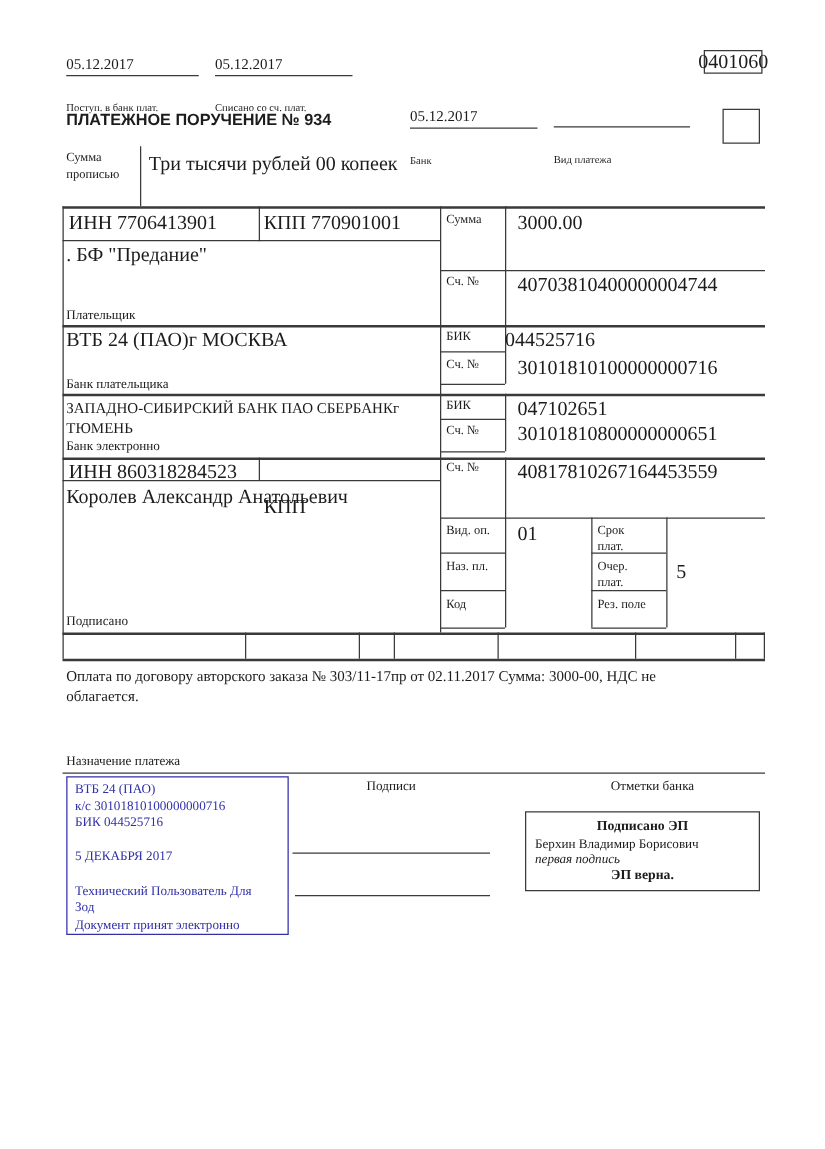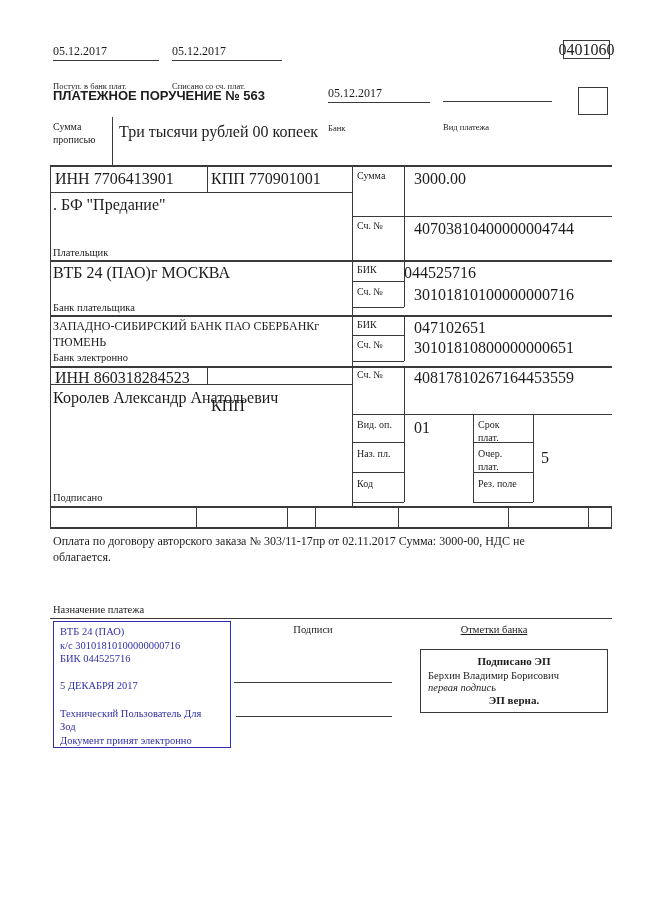--- a/index.html
+++ b/index.html
@@ -46,21 +46,21 @@
   <div class="abs datefield" style="left:53px;top:44px;width:106px;">
     <div class="val">05.12.2017</div>
     <div class="cap">Поступ. в банк плат.</div>
   </div>
   <div class="abs datefield" style="left:172px;top:44px;width:110px;">
     <div class="val">05.12.2017</div>
     <div class="cap">Списано со сч. плат.</div>
   </div>
   <div class="abs codebox" style="left:563px;top:40px;width:45px;height:17px;">0401060</div>
 
-  <div class="abs title" style="left:53px;top:88px;">ПЛАТЕЖНОЕ ПОРУЧЕНИЕ № 563</div>
+  <div class="abs title" style="left:53px;top:88px;">ПЛАТЕЖНОЕ ПОРУЧЕНИЕ № 934</div>
 
   <div class="abs datefield" style="left:328px;top:86px;width:102px;">
     <div class="val">05.12.2017</div>
     <div class="cap">Банк</div>
   </div>
   <div class="abs datefield" style="left:443px;top:86px;width:109px;">
     <div class="val"></div>
     <div class="cap">Вид платежа</div>
   </div>
   <div class="abs emptybox" style="left:578px;top:87px;width:28px;height:26px;"></div>
@@ -159,21 +159,21 @@
 5 ДЕКАБРЯ 2017
 
 Технический Пользователь Для
 Зод
 Документ принят электронно</div>
 
   <div class="abs lbl center" style="left:234px;top:624px;width:158px;">Подписи</div>
   <div class="hl" style="left:234px;top:682px;width:158px;"></div>
   <div class="hl" style="left:236px;top:716px;width:156px;"></div>
 
-  <div class="abs lbl center" style="left:400px;top:624px;width:188px;text-decoration:underline;">Отметки банка</div>
+  <div class="abs lbl center" style="left:428px;top:624px;width:188px;">Отметки банка</div>
   <div class="abs marksbox" style="left:420px;top:649px;width:188px;height:64px;">
     <div class="mt">Подписано ЭП</div>
     <div class="mn">Берхин Владимир Борисович</div>
     <div class="mr">первая подпись</div>
     <div class="mv">ЭП верна.</div>
   </div>
 
 </div>
 
 </body></html>

